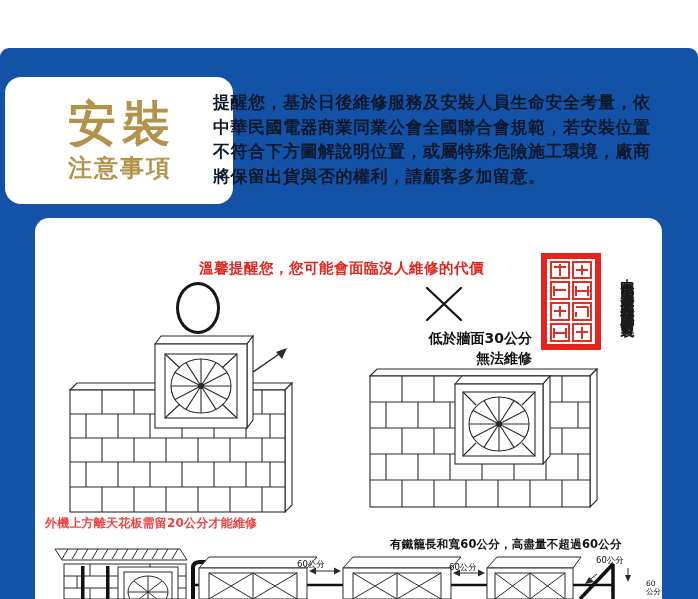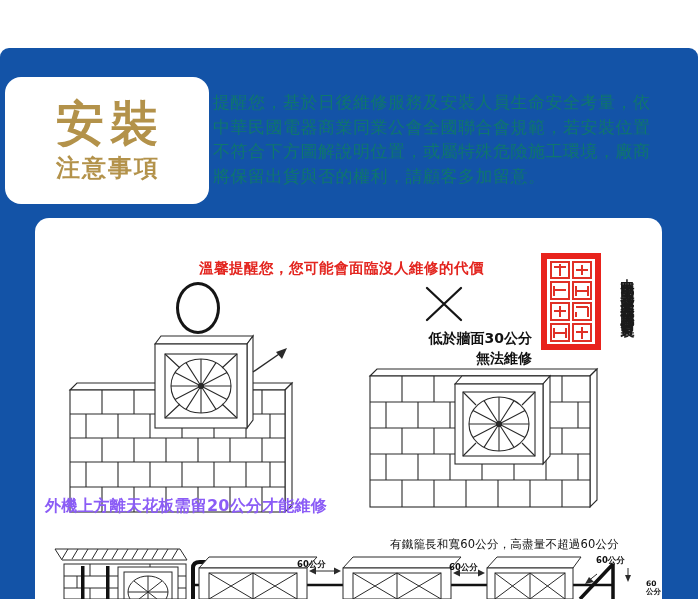--- a/index.html
+++ b/index.html
@@ -3,45 +3,45 @@
 <meta charset="utf-8">
 <style>
   html,body{margin:0;padding:0;background:#ffffff;}
   #page{position:relative;width:698px;height:599px;background:#ffffff;overflow:hidden;
         font-family:"DejaVu Sans","Liberation Sans",sans-serif;}
   .abs{position:absolute;}
   .prelines{white-space:pre-line;}
   
   #blue-panel{left:0;top:48px;width:698px;height:551px;background:#1353a7;border-radius:9px 9px 0 0;}
   
-  #badge{left:5px;top:77px;width:204px;height:127px;background:#ffffff;border-radius:16px;
+  #badge{left:5px;top:77px;width:228px;height:127px;background:#ffffff;border-radius:16px;
          display:flex;flex-direction:column;align-items:center;justify-content:center;}
   #badge-title{color:#b3924a;font-size:48px;font-weight:bold;letter-spacing:6px;line-height:52px;text-indent:6px;}
   #badge-subtitle{color:#b3924a;font-size:24px;font-weight:bold;letter-spacing:2px;margin-top:3px;text-indent:2px;}
   
-  #notice{left:213px;top:90px;width:482px;color:#0f766e;font-size:17px;font-weight:normal;
+  #notice{left:213px;top:90px;width:482px;color:#0f172a;font-size:17px;font-weight:bold;
           line-height:24.5px;letter-spacing:0.5px;}
   
   #content-panel{left:35px;top:218px;width:627px;height:381px;background:#ffffff;border-radius:14px 14px 0 0;}
   #warning{left:28px;top:259px;width:627px;text-align:center;color:#e3251f;font-size:14.5px;font-weight:bold;letter-spacing:0.5px;}
   
   #correct-mark{left:176px;top:282px;width:38px;height:46px;border:3px solid #151515;border-radius:50%;}
   #correct-note{left:222px;top:286px;width:158px;text-align:center;color:#111;font-size:14.5px;font-weight:bold;line-height:19.5px;}
   #incorrect-note{left:396px;top:328px;width:136px;text-align:right;color:#111;font-size:14px;font-weight:bold;line-height:20px;}
   
   #seal{left:541px;top:253px;width:60px;height:97px;background:#e8231d;display:flex;align-items:center;justify-content:center;}
   #seal-inner{width:48px;height:85px;background:#ffffff;}
   
   #issuer{left:615px;top:268px;height:300px;width:26px;color:#1b1b1b;
           writing-mode:vertical-rl;text-orientation:upright;font-family:"DejaVu Serif","Liberation Serif",serif;
           font-size:14px;font-weight:bold;letter-spacing:2.5px;line-height:26px;}
   
-  #caption-left{left:45px;top:496px;color:#8b5cf6;font-size:16px;font-weight:bold;letter-spacing:0.2px;}
-  #caption-right{left:390px;top:537px;color:#111;font-size:11.5px;font-weight:normal;letter-spacing:0.2px;}
-  .dim-label{color:#111;font-size:8.5px;font-weight:bold;}
+  #caption-left{left:45px;top:515px;color:#ef4444;font-size:12px;font-weight:bold;letter-spacing:0.2px;}
+  #caption-right{left:390px;top:537px;color:#111;font-size:11.5px;font-weight:bold;letter-spacing:0.2px;}
+  .dim-label{color:#111;font-size:8.5px;font-weight:normal;}
   #dim4{width:15px;line-height:8px;font-size:7.5px;}
   svg{display:block;}
 </style>
 </head>
 <body>
 
 <div id="page">
 
   <div id="blue-panel" class="abs"></div>
 

